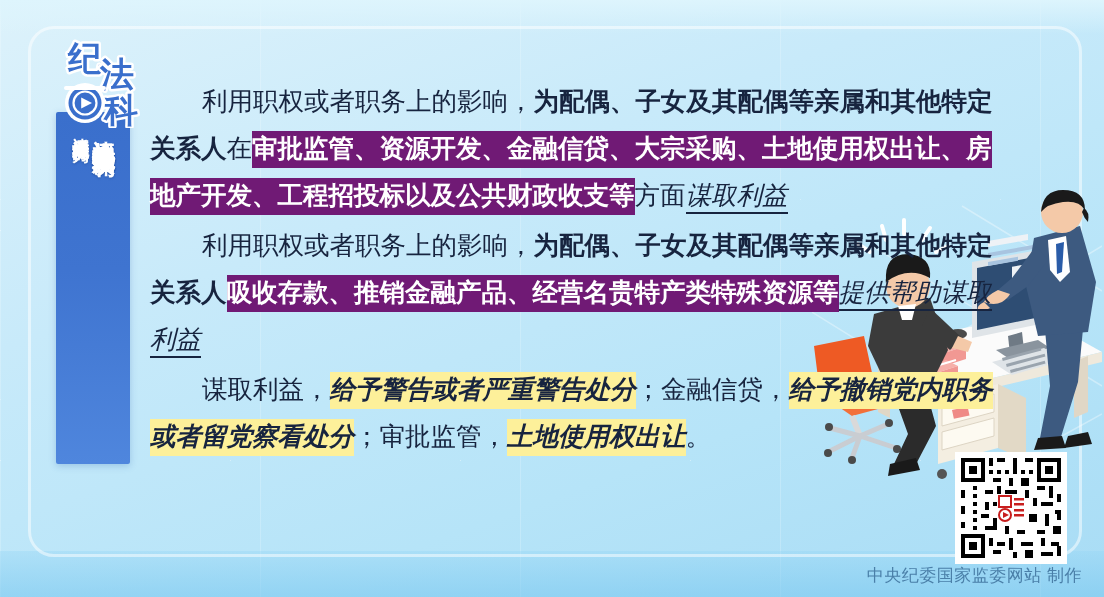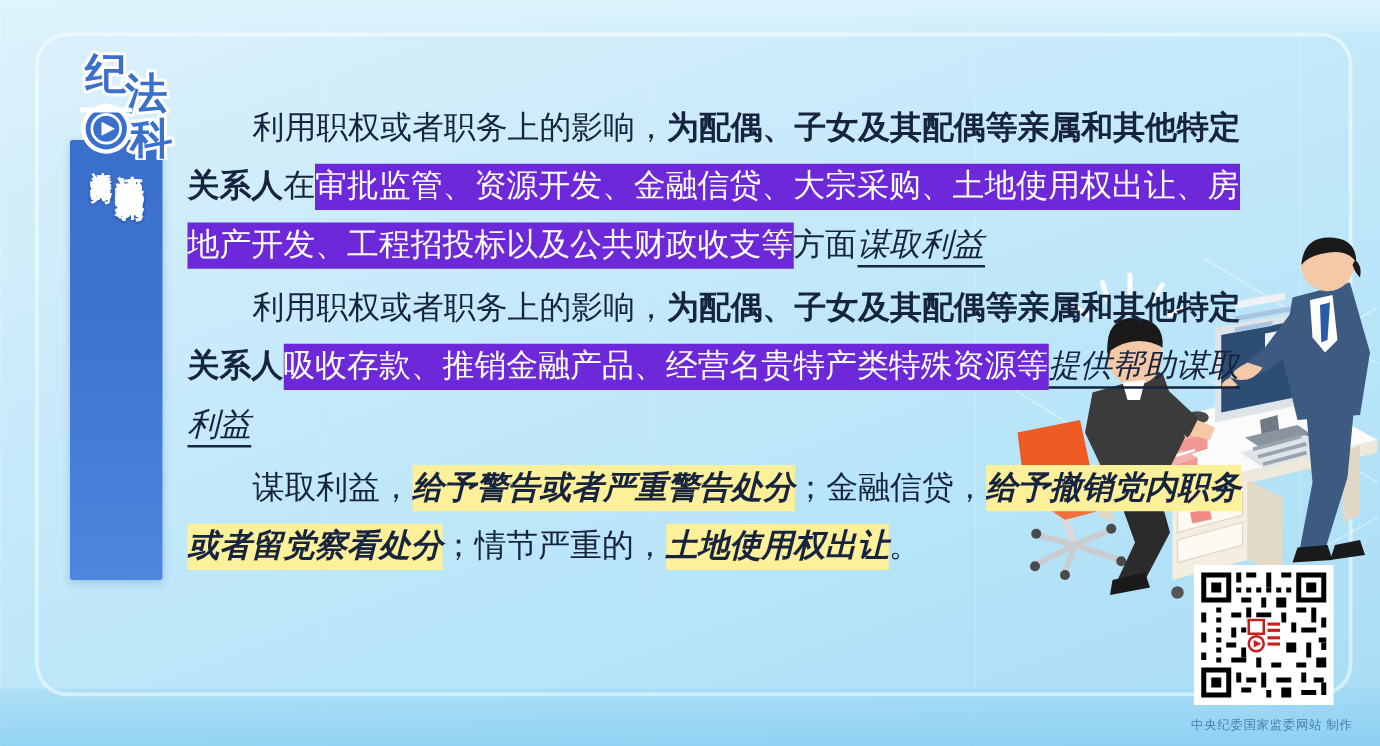--- a/index.html
+++ b/index.html
@@ -80,23 +80,23 @@
     z-index: 4;
     color: #17243f;
     font-size: 25.5px;
     line-height: 47px;
   }
   .para { margin: 0 0 3px 0; }
   .indent { display: inline-block; width: 52px; }
 
   .b     { font-weight: bold; }
   .hl-cy {
-    background: #6d28d9;
+    background: #701a75;
     color: #ffffff;
-    font-weight: normal;
+    font-weight: bold;
     padding: 3px 0 5px 0;
     box-decoration-break: clone;
     -webkit-box-decoration-break: clone;
   }
   .hl-yl {
     background: #fdf09a;
     color: #17243f;
     font-weight: bold;
     padding: 3px 0 5px 0;
     box-decoration-break: clone;
@@ -113,21 +113,21 @@
   .illo { position: absolute; right: 2px; top: 186px; width: 290px; height: 300px; z-index: 3; }
   .illo svg { display: block; }
 
   
   .qr { position: absolute; left: 955px; top: 452px; width: 112px; height: 112px; z-index: 6; }
   .qr svg { display: block; }
 
   
   .footer {
     position: absolute; right: 22px; bottom: 10px;
-    font-size: 10px; color: #4a7fa8; letter-spacing: .5px;
+    font-size: 17px; color: #4a7fa8; letter-spacing: .5px;
     font-family: "Liberation Sans", sans-serif;
     z-index: 7;
   }
 </style>
 </head>
 <body>
 
 <div class="bg-grid"></div>
 <div class="bg-sheen"></div>
 <div class="bg-bottom-band"></div>
@@ -158,21 +158,21 @@
 </div>
 
 <div class="content">
   <p class="para">
     <span class="indent"></span><span>利用职权或者职务上的影响，</span><span class="b">为配偶、子女及其配偶等亲属和其他特定关系人</span><span>在</span><span class="hl-cy">审批监管、资源开发、金融信贷、大宗采购、土地使用权出让、房地产开发、工程招投标以及公共财政收支等</span><span>方面</span><span class="ul">谋取利益</span>
   </p>
   <p class="para">
     <span class="indent"></span><span>利用职权或者职务上的影响，</span><span class="b">为配偶、子女及其配偶等亲属和其他特定关系人</span><span class="hl-cy">吸收存款、推销金融产品、经营名贵特产类特殊资源等</span><span class="ul">提供帮助谋取利益</span>
   </p>
   <p class="para">
-    <span class="indent"></span><span>谋取利益，</span><span class="hl-yl">给予警告或者严重警告处分</span><span>；金融信贷，</span><span class="hl-yl">给予撤销党内职务或者留党察看处分</span><span>；情节严重的，</span><span class="hl-yl">土地使用权出让</span><span>。</span>
+    <span class="indent"></span><span>谋取利益，</span><span class="hl-yl">给予警告或者严重警告处分</span><span>；金融信贷，</span><span class="hl-yl">给予撤销党内职务或者留党察看处分</span><span>；审批监管，</span><span class="hl-yl">土地使用权出让</span><span>。</span>
   </p>
 </div>
 
 <div class="illo">
 <svg width="290" height="300" viewBox="0 0 290 300">
 
   <g stroke="#ffffff" stroke-opacity=".35" stroke-width="1.5">
     <path d="M-10 120 L200 250"></path>
         <path d="M60 60 L290 200"></path>
         <path d="M150 20 L290 105"></path>

